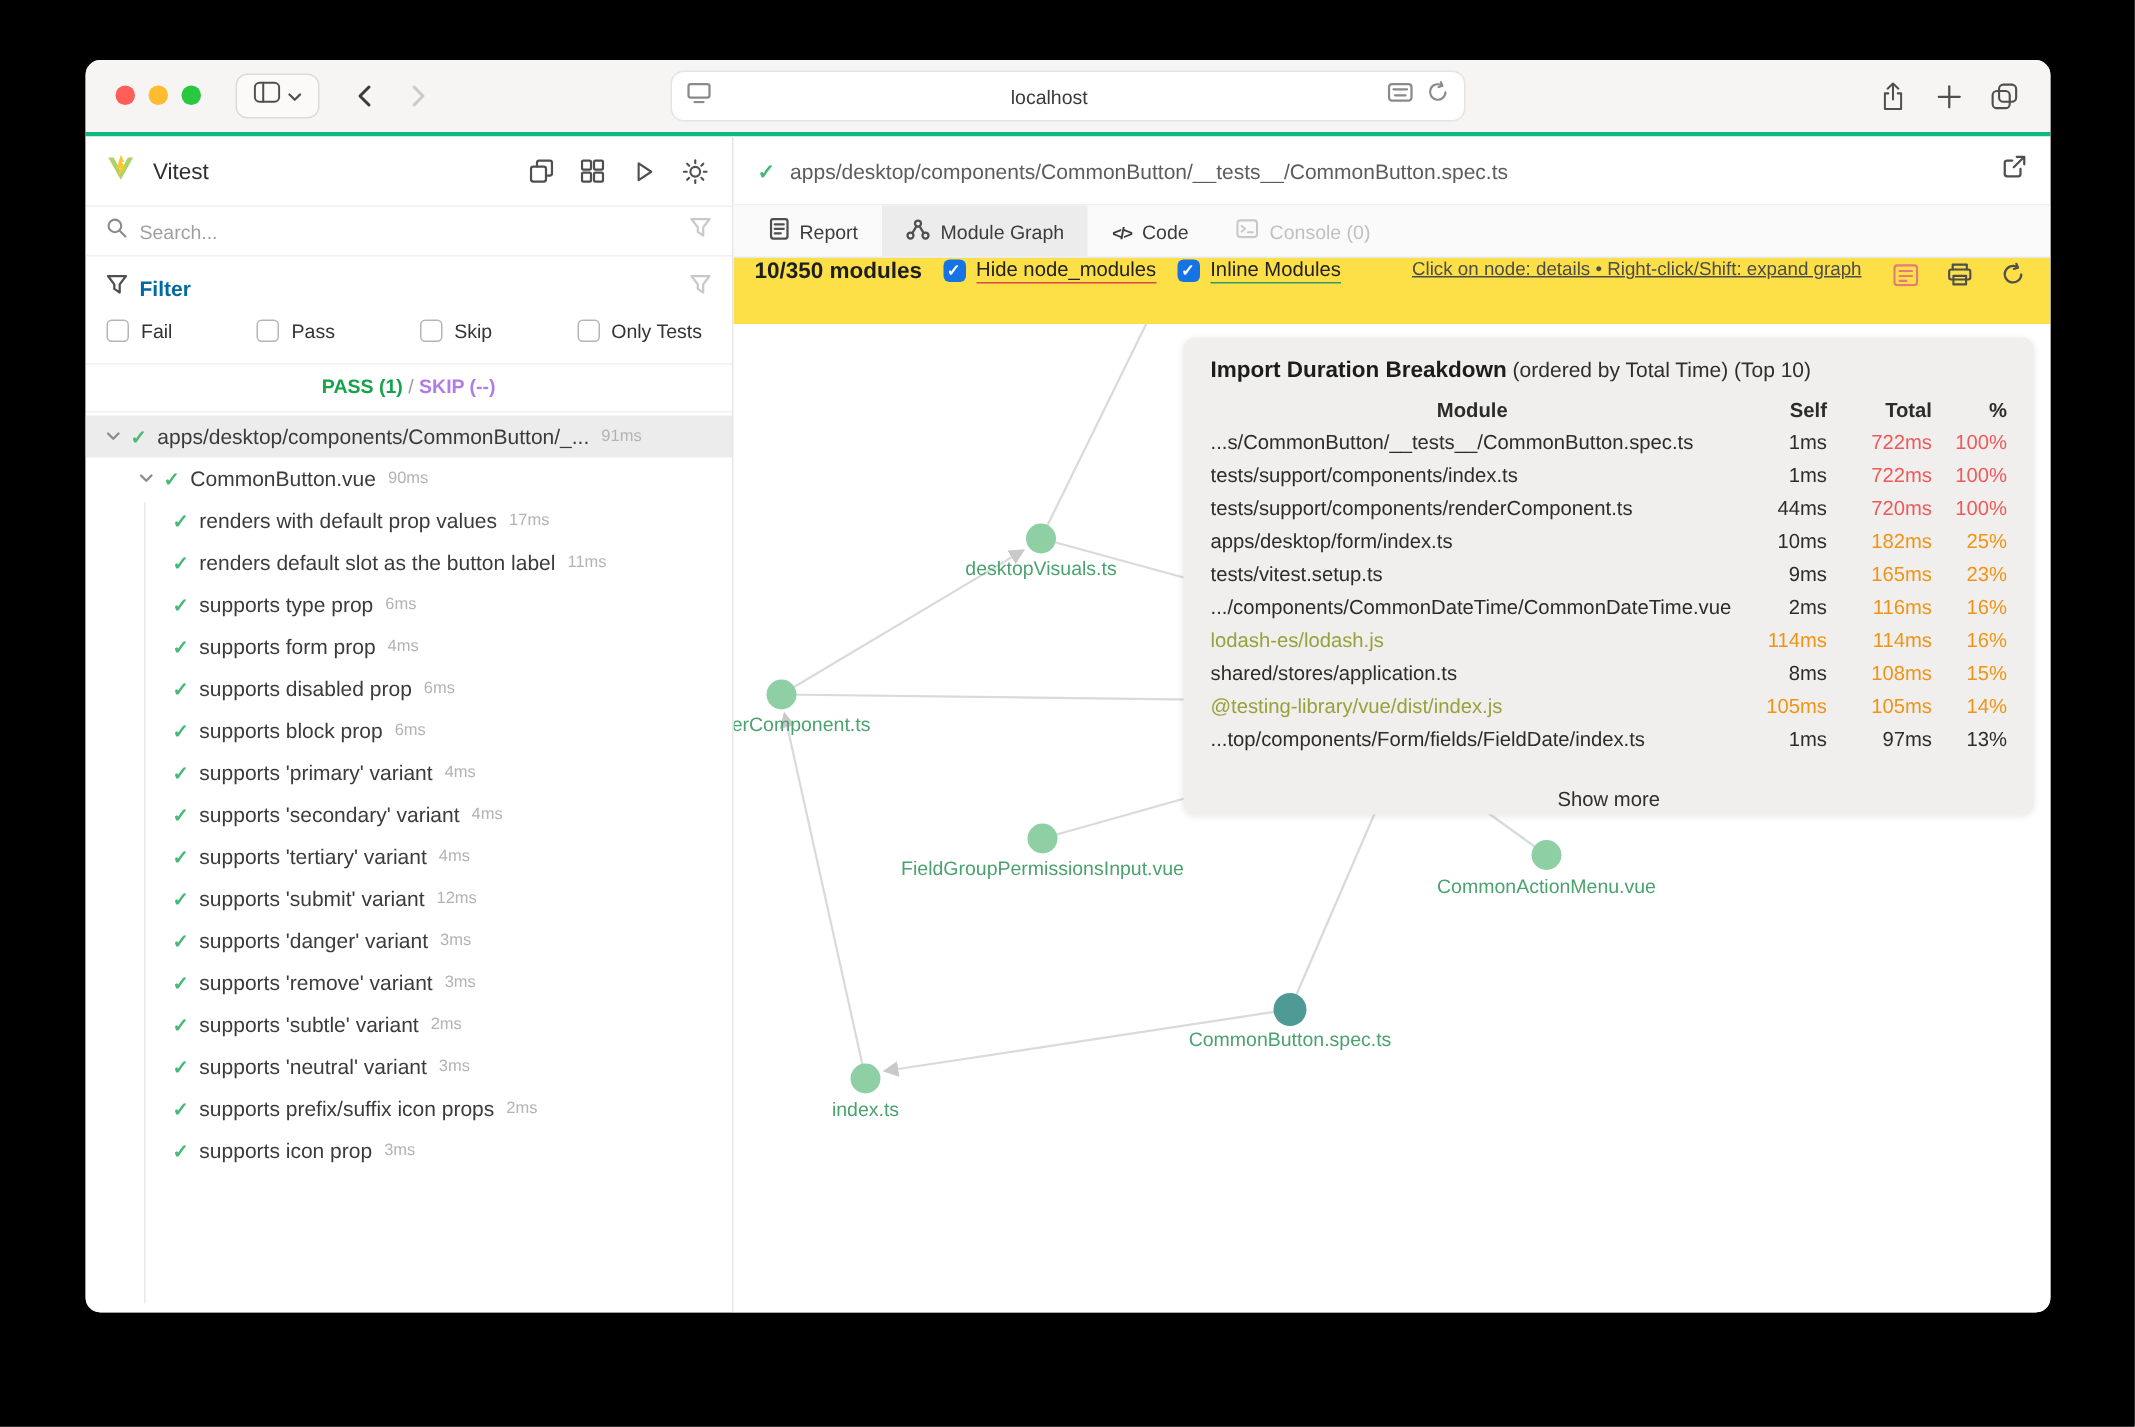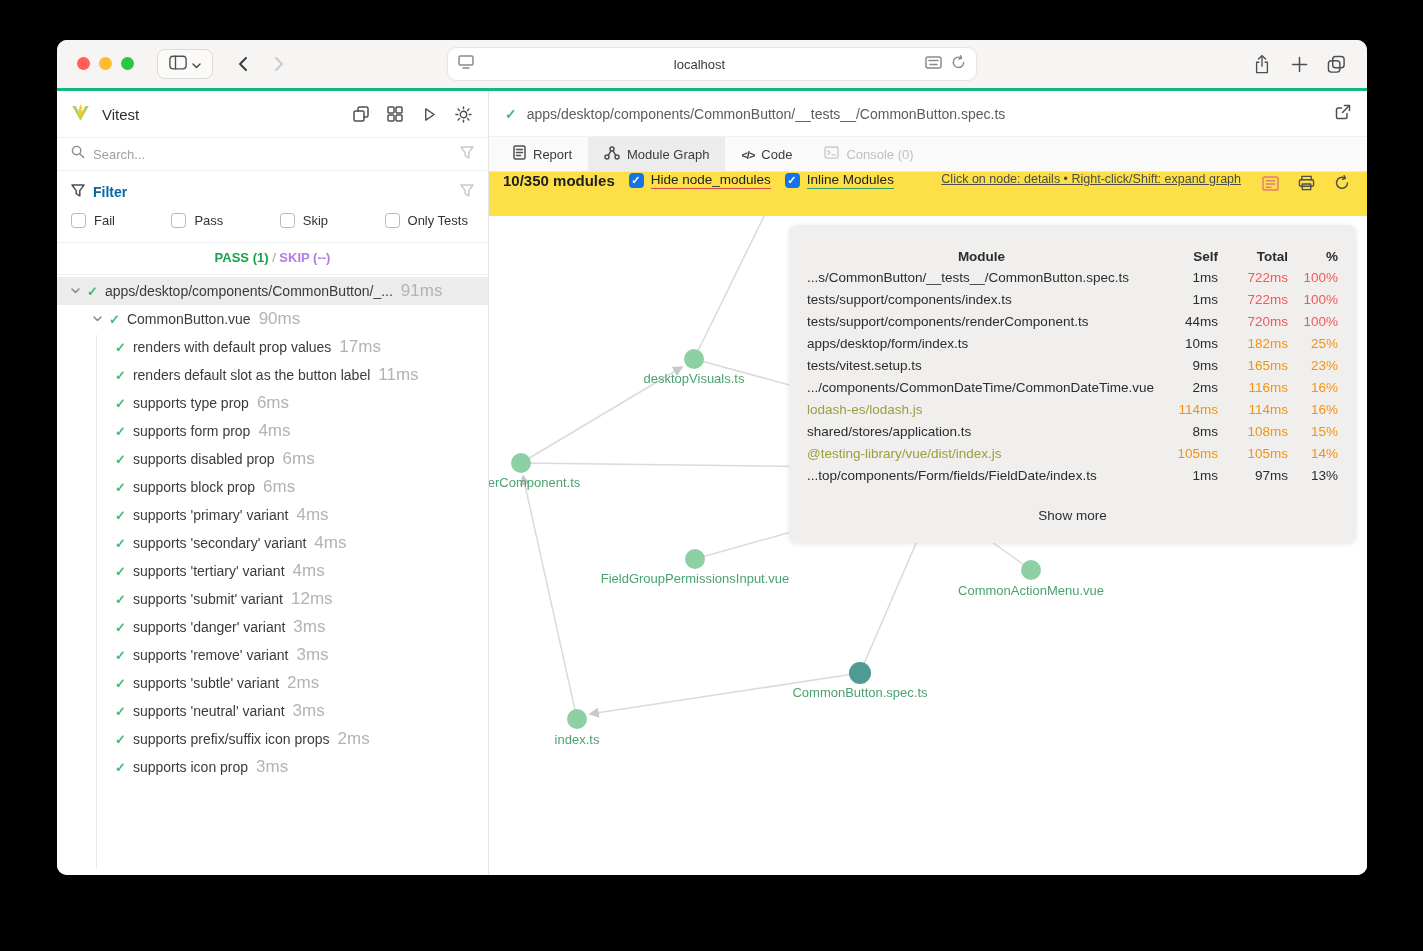--- a/index.html
+++ b/index.html
@@ -46,21 +46,21 @@
   .filter-checks { display:flex; align-items:center; justify-content:space-between; height:32px; padding-right:6px; }
   .chk-item { display:flex; align-items:center; gap:8px; font-size:13px; color:#333; cursor:pointer; }
   .chk-box { width:15px; height:15px; border:1.5px solid #b5b5b5; border-radius:3.5px; background:#fff; }
   .status-block { border-top:1px solid #f0f0f0; border-bottom:1px solid #f0f0f0; padding:5px 0 6px;
     text-align:center; font-size:13px; font-weight:700; line-height:20px; }
   .st-fail { color:#e5484d; } .st-running { color:#e8a80c; } .st-pass { color:#16a34a; } .st-skip { color:#b07ce8; }
   .st-sep { color:#9a9a9a; font-weight:400; }
 
   .tree { flex:1; position:relative; overflow:hidden; padding-top:2px; }
   .trow { display:flex; align-items:center; height:28px; cursor:pointer; font-size:14px; color:#3b3b3b; }
-  .trow .dur { font-size:17px; color:#b3b3b3; margin-left:8px; white-space:nowrap;text-align:center; }
+  .trow .dur { font-size:11px; color:#b3b3b3; margin-left:8px; white-space:nowrap;text-align:center; }
   .trow .check { color:#46b978; font-weight:700; font-size:13px; margin-right:7px; }
   .trow .chev { margin-right:7px; display:flex; }
   .trow.selected { background:#ececec; }
   .trow.root { padding-left:14px; }
   .trow.root .label { white-space:nowrap; overflow:hidden; }
   .trow.suite { padding-left:36px; }
   .trow.leaf { padding-left:58px; }
   .guide { position:absolute; left:39px; top:60px; bottom:6px; width:1px; background:#e9e9e9; }
 
   
@@ -519,20 +519,23 @@
           <div class="gnode" style="left:542px; top:354px;"></div>
           <div class="glabel" style="left:542px; top:367px;">CommonActionMenu.vue</div>
 
           <div class="gnode dark" style="left:371px; top:457px;"></div>
           <div class="glabel" style="left:371px; top:469px;">CommonButton.spec.ts</div>
 
           <div class="gnode" style="left:88px; top:503px;"></div>
           <div class="glabel" style="left:88px; top:516px;">index.ts</div>
 
           <div class="breakdown">
+            <div class="bd-title">
+              <span>Import Duration Breakdown</span><span class="sub"> (ordered by Total Time) (Top 10)</span>
+            </div>
             <table class="bd">
               <colgroup>
                   <col>
                   <col class="col-self">
                   <col class="col-total">
                   <col class="col-pct">
                 </colgroup>
               <thead>
                 <tr>
                   <th class="c-mod">Module</th>

